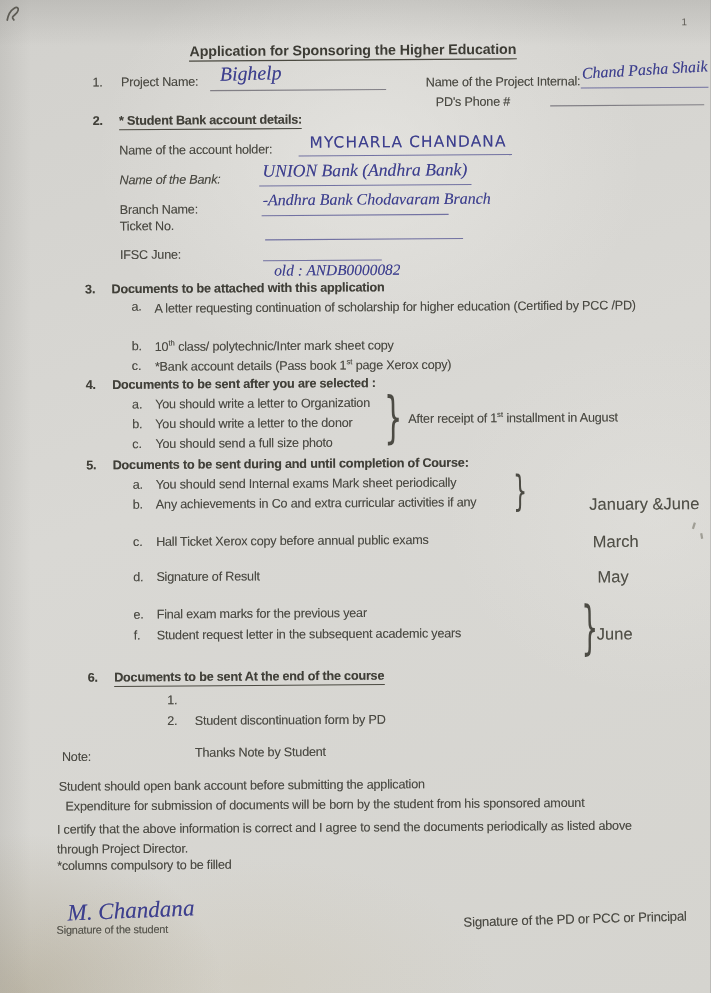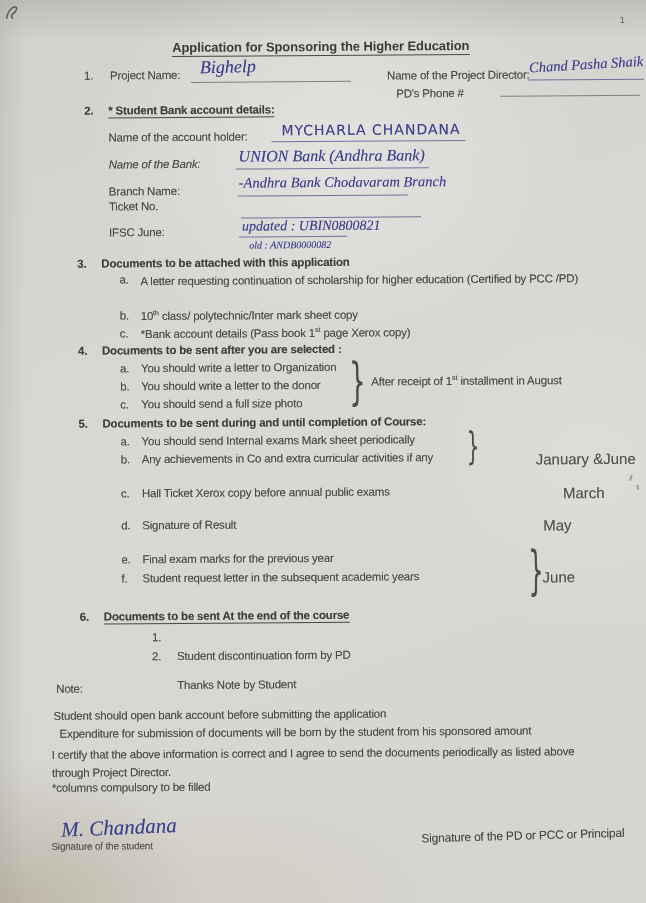--- a/index.html
+++ b/index.html
@@ -47,21 +47,21 @@
 
   <div class="abs" style="left:0;top:37px;width:646px;text-align:center;">
     <span class="title undr">Application for Sponsoring the Higher Education</span>
   </div>
 
   <div class="abs print" style="left:86px;top:68px;">1.</div>
   <div class="abs print" style="left:112px;top:68px;">Project Name:</div>
   <div class="line" style="left:193px;top:81px;width:160px;"></div>
   <div class="abs ink cur" style="left:202px;top:56px;font-size:18px;transform:rotate(-1deg);">Bighelp</div>
 
-  <div class="abs print" style="left:389px;top:70px;">Name of the Project Director:</div>
+  <div class="abs print" style="left:389px;top:70px;">Name of the Project Internal:</div>
   <div class="inkline" style="left:530px;top:81px;width:116px;"></div>
   <div class="abs ink cur" style="left:531px;top:58px;font-size:14.5px;transform:rotate(-3deg);">Chand Pasha Shaik</div>
 
   <div class="abs print" style="left:398px;top:88px;">PD's Phone #</div>
   <div class="line" style="left:502px;top:97px;width:140px;"></div>
 
   <div class="abs print bold" style="left:86px;top:103px;">2.</div>
   <div class="abs print bold undr" style="left:110px;top:103px;">* Student Bank account details:</div>
 
   <div class="abs print" style="left:110px;top:130px;">Name of the account holder:</div>
@@ -73,23 +73,22 @@
   <div class="inkline" style="left:237px;top:168px;width:193px;"></div>
 
   <div class="abs print" style="left:110px;top:184px;">Branch Name:</div>
   <div class="abs ink cur" style="left:240px;top:174px;font-size:14.5px;">-Andhra Bank Chodavaram Branch</div>
   <div class="inkline" style="left:239px;top:195px;width:170px;"></div>
 
   <div class="abs print" style="left:110px;top:199px;">Ticket No.</div>
   <div class="inkline" style="left:242px;top:217px;width:180px;"></div>
 
   <div class="abs print" style="left:110px;top:225px;">IFSC June:</div>
-  <div class="abs ink cur" style="left:243px;top:218px;font-size:14px;">updated : UBIN0800821</div>
   <div class="inkline" style="left:240px;top:236px;width:108px;"></div>
-  <div class="abs ink cur" style="left:250px;top:239px;font-size:10px;">old : ANDB0000082</div>
+  <div class="abs ink cur" style="left:250px;top:239px;font-size:14px;">old : ANDB0000082</div>
 
   <div class="abs print bold" style="left:78px;top:256px;">3.</div>
   <div class="abs print bold" style="left:102px;top:256px;">Documents to be attached with this application</div>
   <div class="abs print" style="left:120px;top:272px;">a.</div>
   <div class="abs print wrap" style="left:141px;top:272px;width:466px;">A letter requesting continuation of scholarship for higher education (Certified by PCC /PD)</div>
   <div class="abs print" style="left:120px;top:308px;">b.</div>
   <div class="abs print" style="left:141px;top:308px;"><span>10</span><sup>th</sup><span> class/ polytechnic/Inter mark sheet copy</span></div>
   <div class="abs print" style="left:120px;top:326px;">c.</div>
   <div class="abs print" style="left:141px;top:326px;"><span>*Bank account details (Pass book 1</span><sup>st</sup><span> page Xerox copy)</span></div>
 
@@ -107,21 +106,21 @@
   <div class="abs print bold" style="left:78px;top:416px;">5.</div>
   <div class="abs print bold" style="left:102px;top:416px;">Documents to be sent during and until completion of Course:</div>
   <div class="abs print" style="left:120px;top:434px;">a.</div>
   <div class="abs print" style="left:141px;top:434px;">You should send Internal exams Mark sheet periodically</div>
   <div class="abs print" style="left:120px;top:452px;">b.</div>
   <div class="abs print" style="left:141px;top:452px;">Any achievements in Co and extra curricular activities if any</div>
   <div class="brace" style="left:466px;top:428px;font-size:20px;transform:scaleY(1.9);">}</div>
   <div class="abs when" style="left:535px;top:452px;">January &amp;June</div>
   <div class="abs print" style="left:120px;top:486px;">c.</div>
   <div class="abs print" style="left:141px;top:486px;">Hall Ticket Xerox copy before annual public exams</div>
-  <div class="abs when" style="left:538px;top:486px;margin-left:24px;">March</div>
+  <div class="abs when" style="left:538px;top:486px;">March</div>
   <div class="abs print" style="left:120px;top:518px;">d.</div>
   <div class="abs print" style="left:141px;top:518px;">Signature of Result</div>
   <div class="abs when" style="left:542px;top:518px;">May</div>
   <div class="abs print" style="left:120px;top:552px;">e.</div>
   <div class="abs print" style="left:141px;top:552px;">Final exam marks for the previous year</div>
   <div class="abs print" style="left:120px;top:571px;">f.</div>
   <div class="abs print" style="left:141px;top:571px;">Student request letter in the subsequent academic years</div>
   <div class="brace" style="left:527px;top:546px;font-size:24px;transform:scaleY(2.2);">}</div>
   <div class="abs when" style="left:541px;top:570px;">June</div>
 

